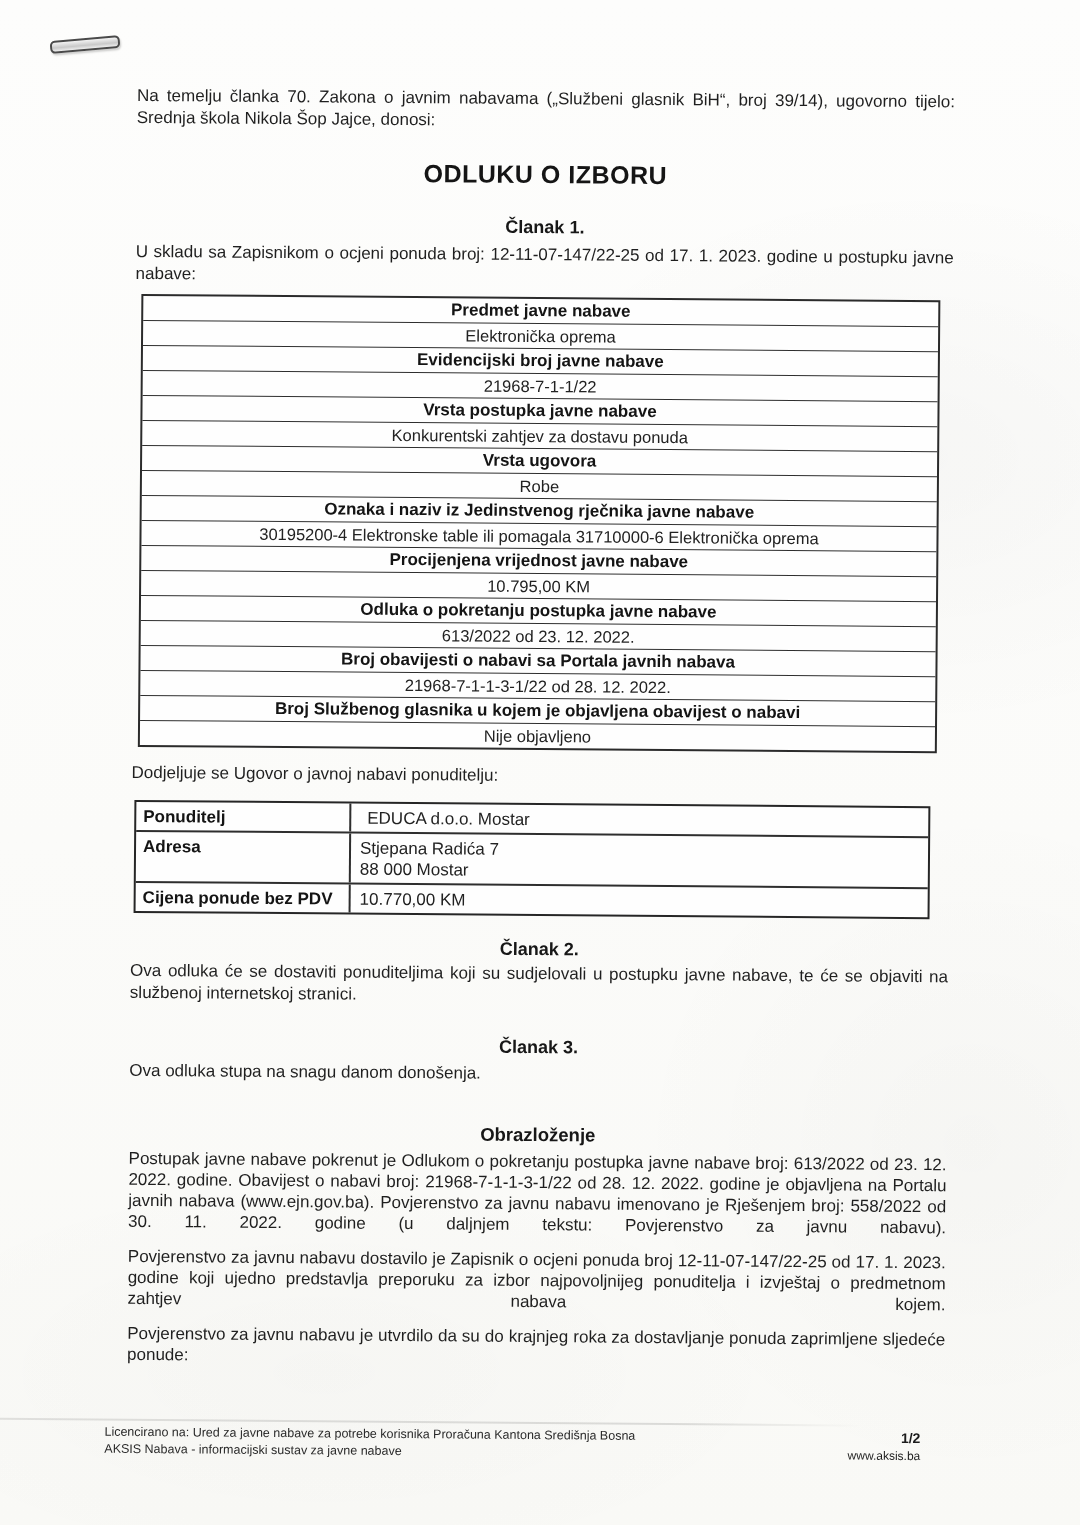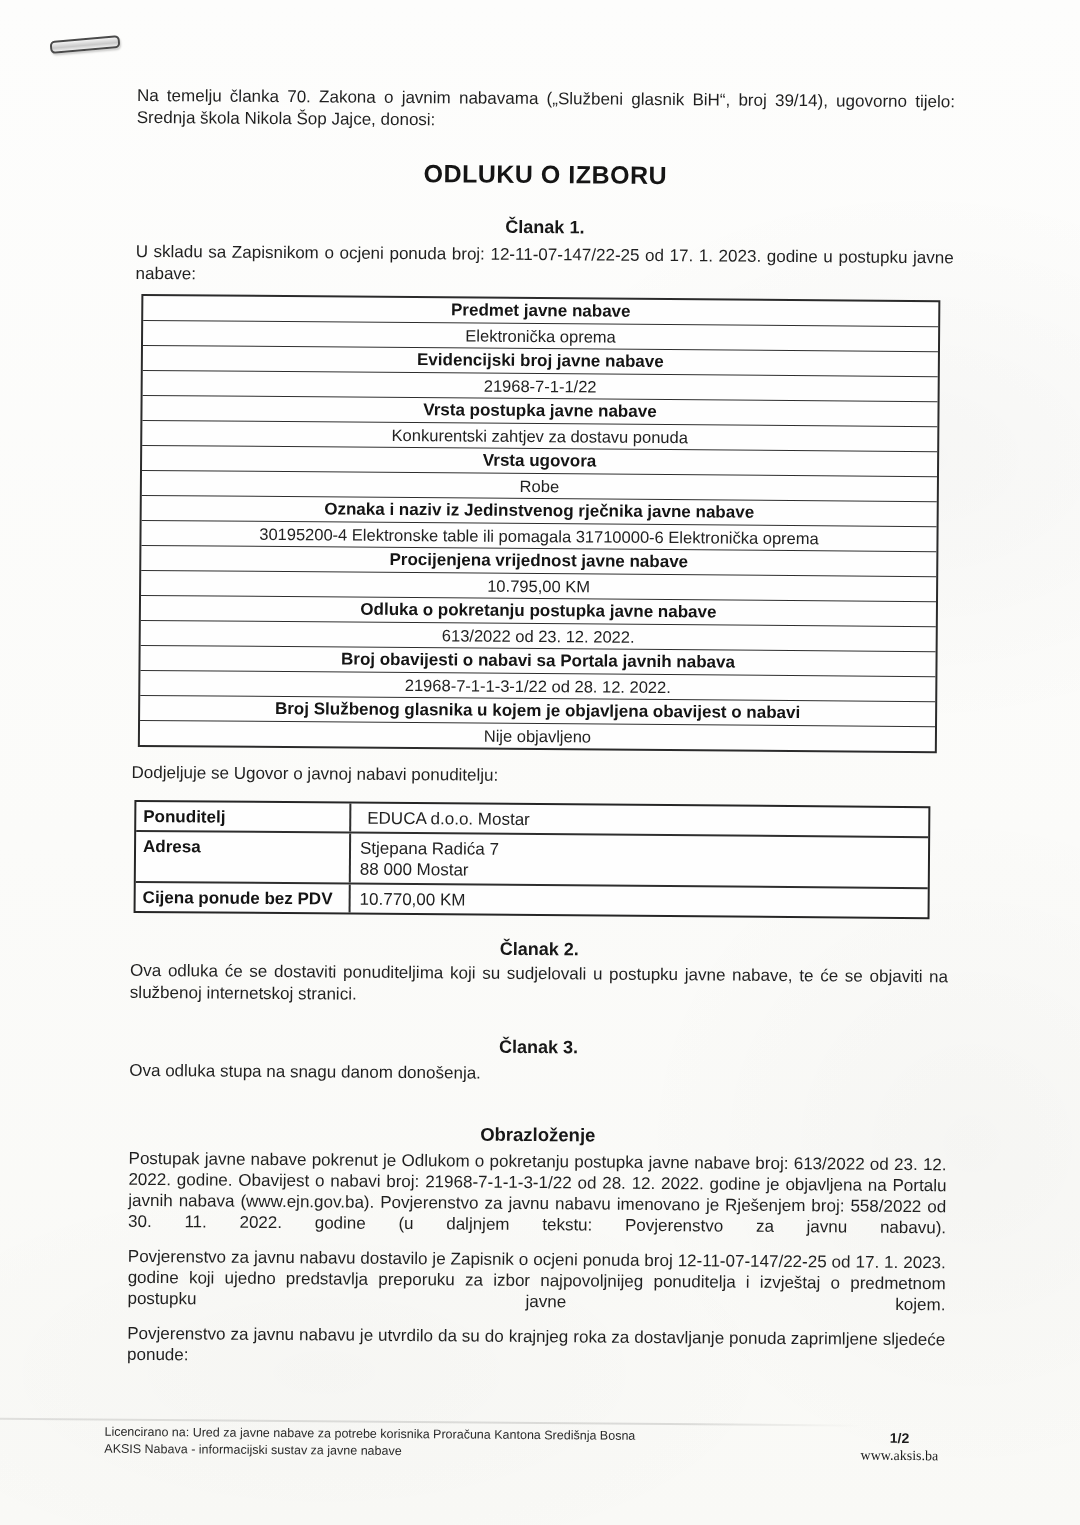--- a/index.html
+++ b/index.html
@@ -89,24 +89,24 @@
   
   .footer-rule{
     position:absolute;left:0;top:1419px;width:872px;height:2px;
     background:linear-gradient(90deg, rgba(0,0,0,0.10), rgba(0,0,0,0.12) 80%, rgba(0,0,0,0));
   }
   .footer-left{
     position:absolute;left:115px;top:1424px;width:620px;
     font-size:12.5px;line-height:17px;color:#2a2a2a;
   }
   .footer-right{
-    position:absolute;right:131px;top:1424px;text-align:center;color:#1c1c1c;
+    position:absolute;right:149px;top:1424px;text-align:right;color:#1c1c1c;
   }
   .pagenum{font-size:14px;font-weight:bold;line-height:17px;}
-  .site{font-size:14px;line-height:18px;font-family:Liberation Serif, serif;}
+  .site{font-size:12px;line-height:18px;}
 </style>
 </head>
 <body>
 
 <div class="page">
   <div class="staple"></div>
 
   <div class="tilt">
     <div class="content">
 
@@ -162,22 +162,22 @@
       <p class="bodytext just p-clanak2">Ova odluka će se dostaviti ponuditeljima koji su sudjelovali u postupku javne nabave, te će se objaviti na službenoj internetskoj stranici.</p>
 
       <h2 class="sechead h-clanak3">Članak 3.</h2>
       <p class="bodytext p-clanak3">Ova odluka stupa na snagu danom donošenja.</p>
 
       <h2 class="sechead h-obraz">Obrazloženje</h2>
       <p class="bodytext justall p-obraz1">Postupak javne nabave pokrenut je Odlukom o pokretanju postupka javne nabave broj: 613/2022 od 23. 12. 2022. godine. Obavijest o nabavi broj: 21968-7-1-1-3-1/22 od 28. 12. 2022.  godine je objavljena na Portalu javnih nabava (www.ejn.gov.ba). Povjerenstvo za javnu nabavu imenovano je Rješenjem broj: 558/2022 od 30. 11. 2022. godine (u daljnjem tekstu: Povjerenstvo za javnu nabavu).</p>
 
       <p class="bodytext justall p-obraz2">Povjerenstvo za javnu nabavu dostavilo je Zapisnik o ocjeni ponuda broj 12-11-07-147/22-25 od 17. 1. 2023. godine koji ujedno predstavlja preporuku za izbor najpovoljnijeg ponuditelja i izvještaj o predmetnom</p>
       <div class="lastline">
-        <span>postupku</span>
-        <span>javne</span>
+        <span>zahtjev</span>
+        <span>nabava</span>
         <span>kojem.</span>
       </div>
 
       <p class="bodytext just p-obraz3">Povjerenstvo za javnu nabavu je utvrdilo da su do krajnjeg roka za dostavljanje ponuda zaprimljene sljedeće ponude:</p>
     </div>
 
     <div class="footer-rule"></div>
     <div class="footer-left">
       <div>Licencirano na: Ured za javne nabave za potrebe korisnika Proračuna Kantona Središnja Bosna</div>
       <div>AKSIS Nabava - informacijski sustav za javne nabave</div>

